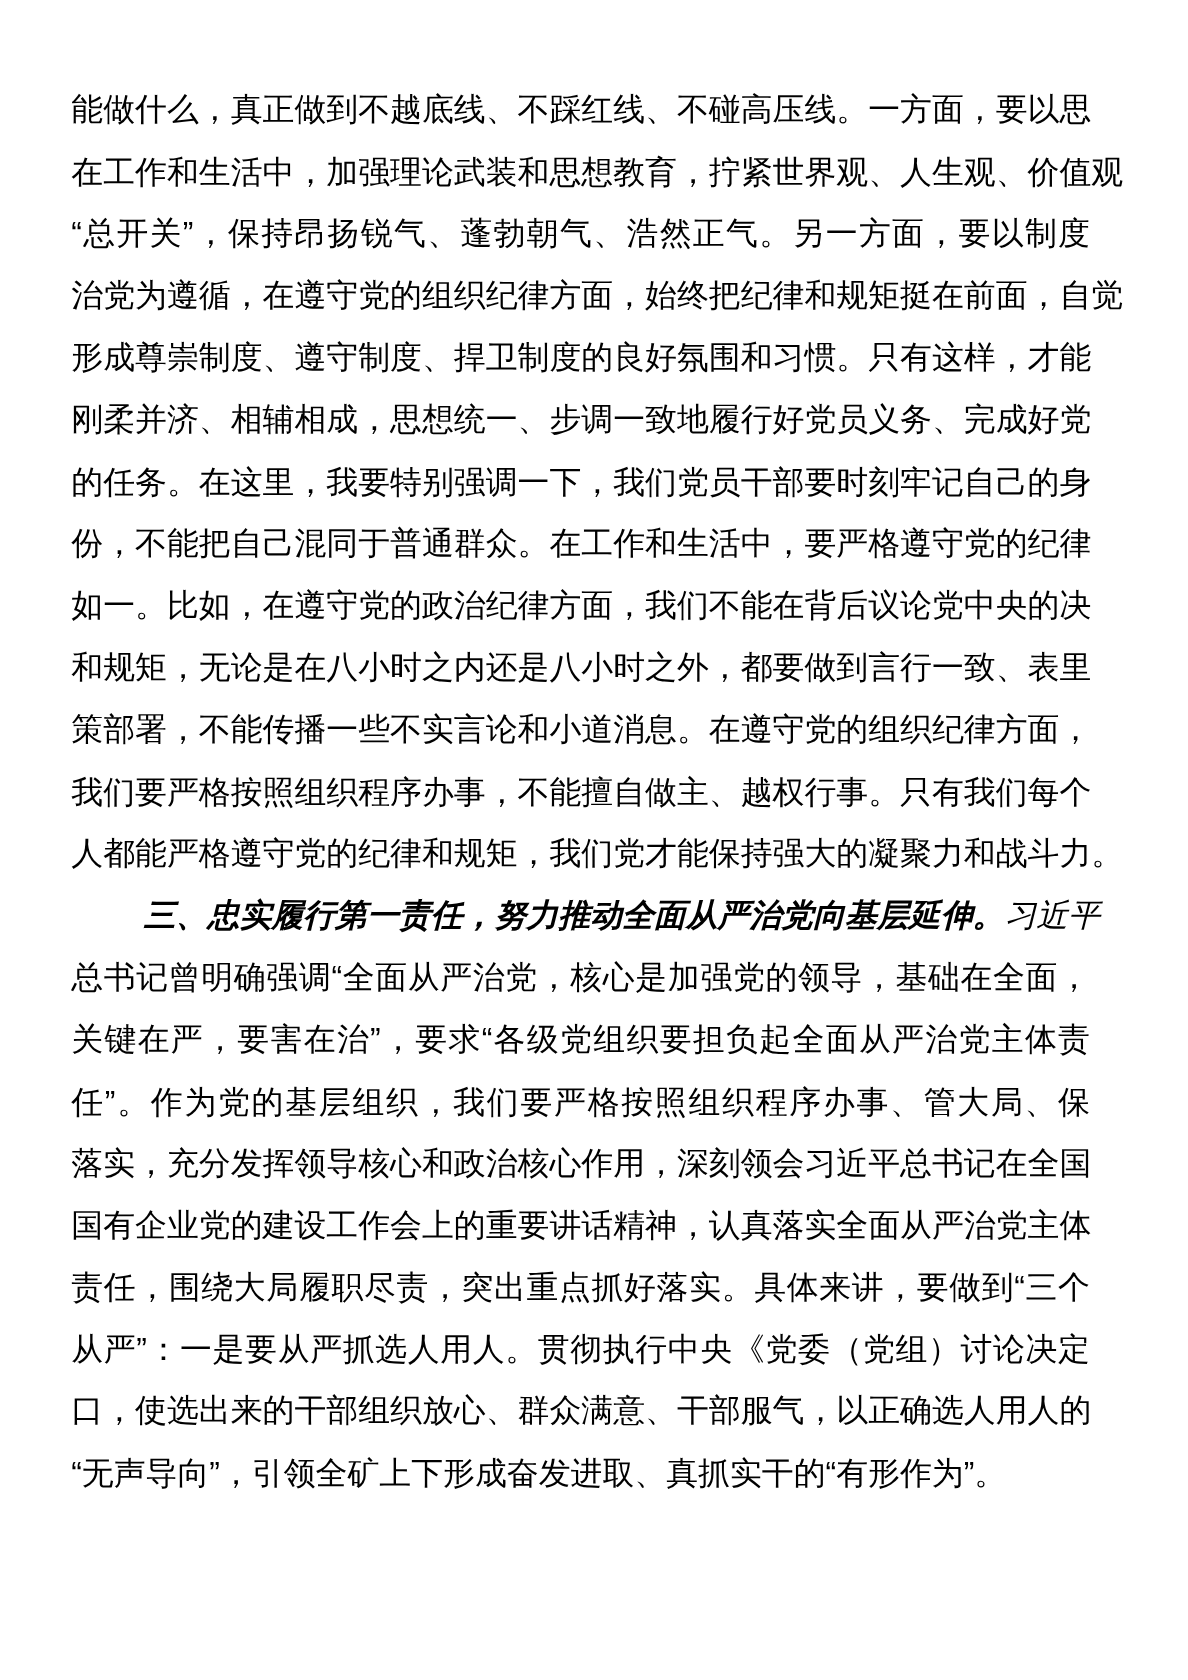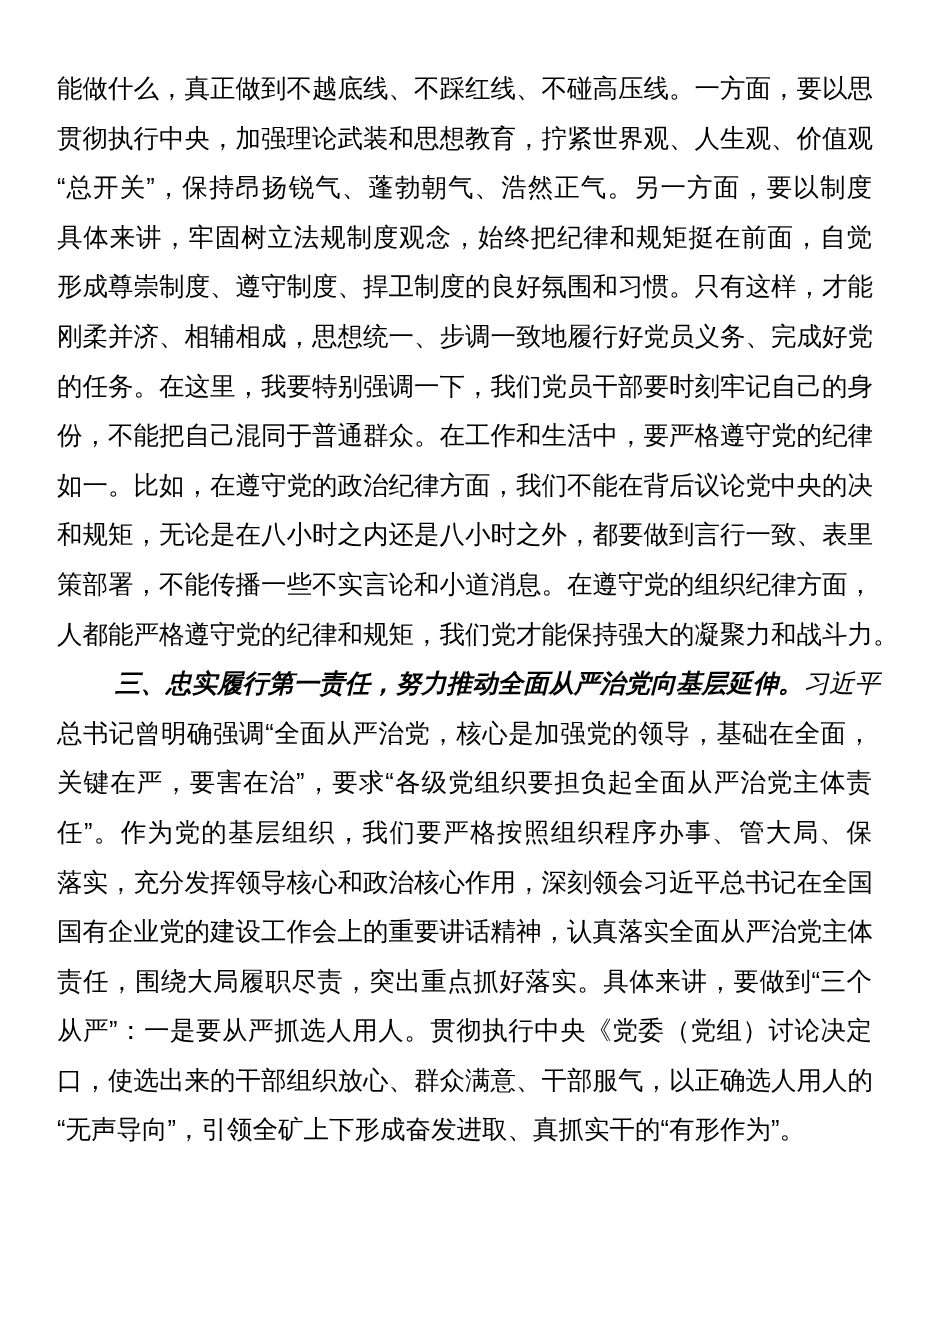--- a/index.html
+++ b/index.html
@@ -43,30 +43,31 @@
     font-weight: 700;
   }
 </style>
 </head>
 <body>
 
 <div class="page">
   <div>
       <div class="paragraph">
         <div class="line"><span class="run">能做什么，真正做到不越底线、不踩红线、不碰高压线。一方面，要以思</span></div>
-        <div class="line"><span class="run">贯彻执行中央，加强理论武装和思想教育，拧紧世界观、人生观、价值观</span></div>
+        <div class="line"><span class="run">在工作和生活中，加强理论武装和思想教育，拧紧世界观、人生观、价值观</span></div>
         <div class="line"><span class="run">“总开关”，保持昂扬锐气、蓬勃朝气、浩然正气。另一方面，要以制度</span></div>
-        <div class="line"><span class="run">具体来讲，牢固树立法规制度观念，始终把纪律和规矩挺在前面，自觉</span></div>
+        <div class="line"><span class="run">治党为遵循，在遵守党的组织纪律方面，始终把纪律和规矩挺在前面，自觉</span></div>
         <div class="line"><span class="run">形成尊崇制度、遵守制度、捍卫制度的良好氛围和习惯。只有这样，才能</span></div>
         <div class="line"><span class="run">刚柔并济、相辅相成，思想统一、步调一致地履行好党员义务、完成好党</span></div>
         <div class="line"><span class="run">的任务。在这里，我要特别强调一下，我们党员干部要时刻牢记自己的身</span></div>
         <div class="line"><span class="run">份，不能把自己混同于普通群众。在工作和生活中，要严格遵守党的纪律</span></div>
         <div class="line"><span class="run">如一。比如，在遵守党的政治纪律方面，我们不能在背后议论党中央的决</span></div>
         <div class="line"><span class="run">和规矩，无论是在八小时之内还是八小时之外，都要做到言行一致、表里</span></div>
         <div class="line"><span class="run">策部署，不能传播一些不实言论和小道消息。在遵守党的组织纪律方面，</span></div>
+        <div class="line"><span class="run">我们要严格按照组织程序办事，不能擅自做主、越权行事。只有我们每个</span></div>
         <div class="line no-fill"><span class="run">人都能严格遵守党的纪律和规矩，我们党才能保持强大的凝聚力和战斗力。</span></div>
       </div>
       <div class="paragraph">
         <div class="line indent"><span class="run bold">三、忠实履行第一责任，努力推动全面从严治党向基层延伸。</span><span class="run">习近平</span></div>
         <div class="line"><span class="run">总书记曾明确强调“全面从严治党，核心是加强党的领导，基础在全面，</span></div>
         <div class="line"><span class="run">关键在严，要害在治”，要求“各级党组织要担负起全面从严治党主体责</span></div>
         <div class="line"><span class="run">任”。作为党的基层组织，我们要严格按照组织程序办事、管大局、保</span></div>
         <div class="line"><span class="run">落实，充分发挥领导核心和政治核心作用，深刻领会习近平总书记在全国</span></div>
         <div class="line"><span class="run">国有企业党的建设工作会上的重要讲话精神，认真落实全面从严治党主体</span></div>
         <div class="line"><span class="run">责任，围绕大局履职尽责，突出重点抓好落实。具体来讲，要做到“三个</span></div>

